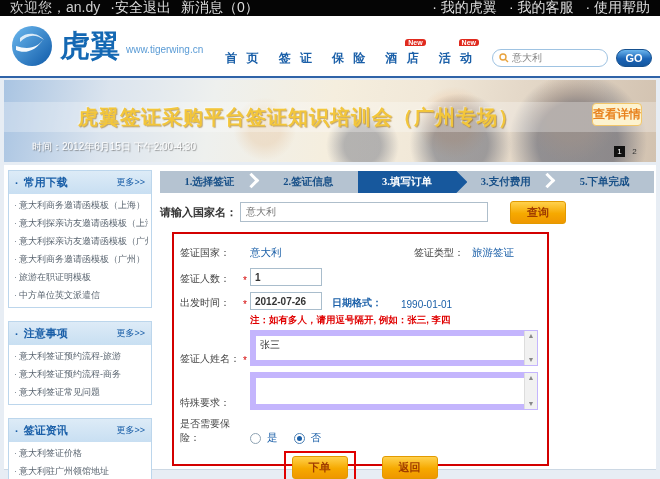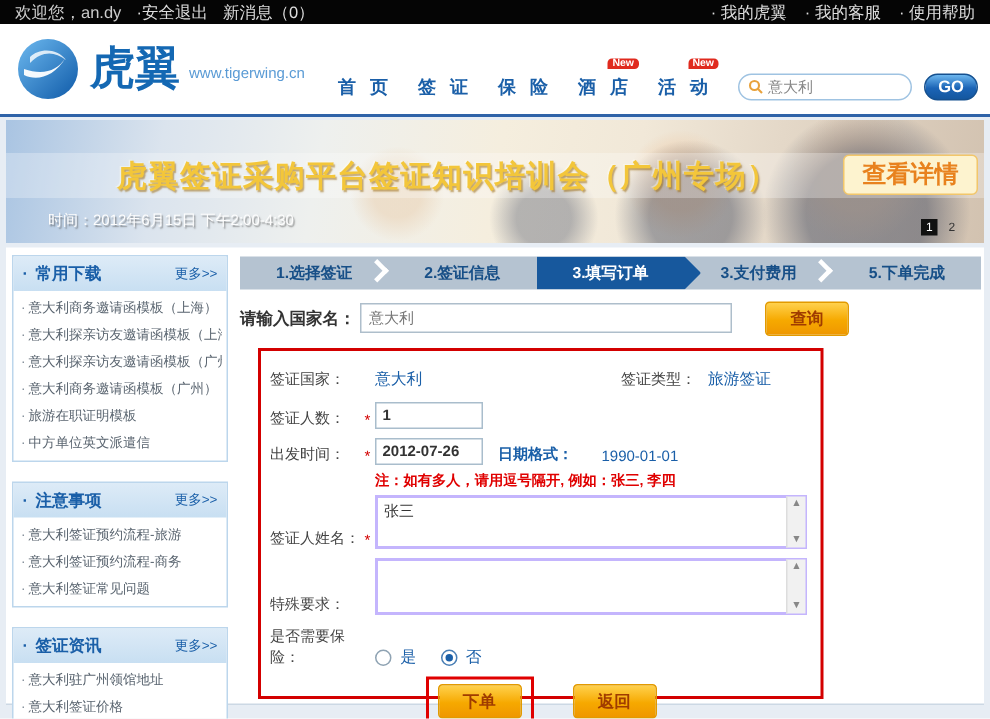--- a/index.html
+++ b/index.html
@@ -7,21 +7,21 @@
   body {
     position:relative; overflow:hidden;
     background:#e7edf4;
     font-family:"Liberation Sans","DejaVu Sans",sans-serif;
     color:#333;
   }
 
   
   .topbar {
     position:absolute; left:0; top:0; width:660px; height:16px;
-    background:#050505; color:#ccc; font-size:11px;
+    background:#050505; color:#ccc; font-size:14px;
     display:flex; align-items:center; padding:0 10px;
   }
   .topbar .left { display:flex; gap:10px; align-items:center; }
   .topbar .right { margin-left:auto; display:flex; gap:12px; align-items:center; }
   .topbar a { color:#ddd; text-decoration:none; cursor:pointer; }
 
   
   .header {
     position:absolute; left:0; top:16px; width:660px; height:62px;
     background:#fff; border-bottom:2px solid #2f63a8;
@@ -56,23 +56,23 @@
       radial-gradient(circle at 87% 45%, rgba(240,214,185,.9) 0 4%, transparent 8%),
       radial-gradient(circle at 69% 52%, rgba(238,210,180,.9) 0 4%, transparent 8%),
       radial-gradient(circle at 40% 60%, rgba(235,215,190,.7) 0 4%, transparent 8%),
       linear-gradient(100deg,#a9c4e2 0%,#dbe4ee 16%,#eef0ee 32%,#f5eede 50%,#f1e8d8 64%,#e4d8c8 78%,#d2c2b0 100%);
   }
   .banner-shade { position:absolute; left:0; top:22px; width:100%; height:30px;
     background:rgba(255,255,255,.28); }
   .banner-title { position:absolute; left:74px; top:24px; font-size:20px; font-weight:bold;
     color:#f3c63a; text-shadow:1px 1px 1px rgba(150,100,10,.55), -1px -1px 0 rgba(255,255,240,.4);
     white-space:nowrap; letter-spacing:1px; }
-  .banner-detail { position:absolute; right:4px; top:23px; background:#fdf3cf;
-    border:1px solid #f2c66a; border-radius:4px; color:#e8821e; font-size:16px; font-weight:bold;
-    padding:2px 12px; cursor:pointer; }
+  .banner-detail { position:absolute; right:14px; top:23px; background:#fdf3cf;
+    border:1px solid #f2c66a; border-radius:4px; color:#e8821e; font-size:12px; font-weight:bold;
+    padding:2px 0; cursor:pointer; }
   .banner-time { position:absolute; left:28px; top:60px; font-size:10px; color:#fdfdfd;
     text-shadow:1px 1px 1px rgba(80,80,80,.6); }
   .banner-pages { position:absolute; right:16px; bottom:5px; display:flex; gap:4px; align-items:center; }
   .page-dot { min-width:11px; height:11px; font-size:8px; line-height:11px; text-align:center;
     cursor:pointer; padding:0 2px; }
   .page-dot.active { background:#111; color:#fff; }
   .page-dot.idle { color:#333; }
 
   
   .content { position:absolute; left:4px; top:165px; width:652px; height:305px;
@@ -88,21 +88,21 @@
   .side-list { padding:2px 3px 3px 3px; }
   .side-item { font-size:9px; color:#5a6570; padding:2.5px 2px; cursor:pointer; white-space:nowrap;
     overflow:hidden; }
   .side-item .b { color:#7b8794; margin-right:2px; }
 
   
   .main { position:absolute; left:154px; top:0; width:498px; height:305px; }
 
   
   .steps { position:absolute; left:2px; top:6px; width:494px; height:22px; display:flex;
-    background:#b5c3d1; }
+    background:#b5c3d1;font-family:Liberation Serif, serif; }
   .step { flex:1; position:relative; text-align:center; font-size:10.5px; font-weight:bold;
     color:#174f87; line-height:22px; white-space:nowrap; }
   .step .chev { position:absolute; right:2px; top:4px; width:11px; height:11px;
     border-top:3px solid #fff; border-right:3px solid #fff; transform:rotate(45deg); }
   .step.active { background:#17589d; color:#fff; z-index:2;
     clip-path:polygon(0 0,calc(100% - 11px) 0,100% 50%,calc(100% - 11px) 100%,0 100%);
     margin-right:-11px; padding-right:11px; }
 
   
   .search-row { position:absolute; left:2px; top:36px; width:494px; height:22px; display:flex;
@@ -124,21 +124,21 @@
   .fvalue-blue { font-size:10.5px; color:#1a5fa8; }
   .finput { width:72px; height:18px; border:1px solid #a9bdcc; font-size:10px; font-weight:bold;
     color:#333; padding:0 4px; font-family:inherit; outline:none; }
   .fmt-lbl { font-size:10px; font-weight:bold; color:#1a5fa8; margin-left:10px; }
   .fmt-val { font-size:10px; color:#1a5fa8; margin-left:19px; }
   .right-col { position:absolute; left:240px; top:12px; width:130px; }
   .right-col .rrow { display:flex; margin-bottom:14px; }
   .right-col .flabel { width:58px; }
   .note { margin:2px 0 3px 70px; font-size:9.5px; font-weight:bold; color:#e00000; }
   .ta-wrap { position:relative; width:288px; flex:none; }
-  .ta-wrap textarea { width:288px; border:2px solid #c4b5fd; font-size:10px; color:#333;
+  .ta-wrap textarea { width:288px; border:6px solid #c4b5fd; font-size:10px; color:#333;
     padding:2px 16px 2px 4px; resize:none; font-family:inherit; outline:none; display:block; }
   .ta-names textarea { height:36px; }
   .ta-special textarea { height:38px; }
   .scrollstrip { position:absolute; right:1px; top:1px; bottom:1px; width:13px;
     background:#f1f1f1; border-left:1px solid #ddd; display:flex; flex-direction:column;
     justify-content:space-between; align-items:center; font-size:7px; color:#888; }
   .scrollstrip span { cursor:pointer; line-height:8px; padding:1px 0; }
   .radio-row { display:flex; align-items:center; gap:6px; }
   .radio { width:11px; height:11px; border-radius:50%; border:1px solid #8fa3b3; background:#fff;
     position:relative; cursor:pointer; flex:none; }
@@ -251,22 +251,22 @@
       </div>
     </div>
 
     <div class="side-box">
       <div class="side-head">
         <span class="dot">·</span>
         <span>签证资讯</span>
         <span class="side-more">更多&gt;&gt;</span>
       </div>
       <div class="side-list">
+        <div class="side-item"><span class="b">·</span><span>意大利签证价格</span></div>
         <div class="side-item"><span class="b">·</span><span>意大利驻广州领馆地址</span></div>
-        <div class="side-item"><span class="b">·</span><span>意大利签证价格</span></div>
 
       </div>
     </div>
   </div>
 
   <div class="main">
 
     <div class="steps">
       <div class="step"><span>1.选择签证</span><span class="chev"></span></div>
       <div class="step"><span>2.签证信息</span></div>

